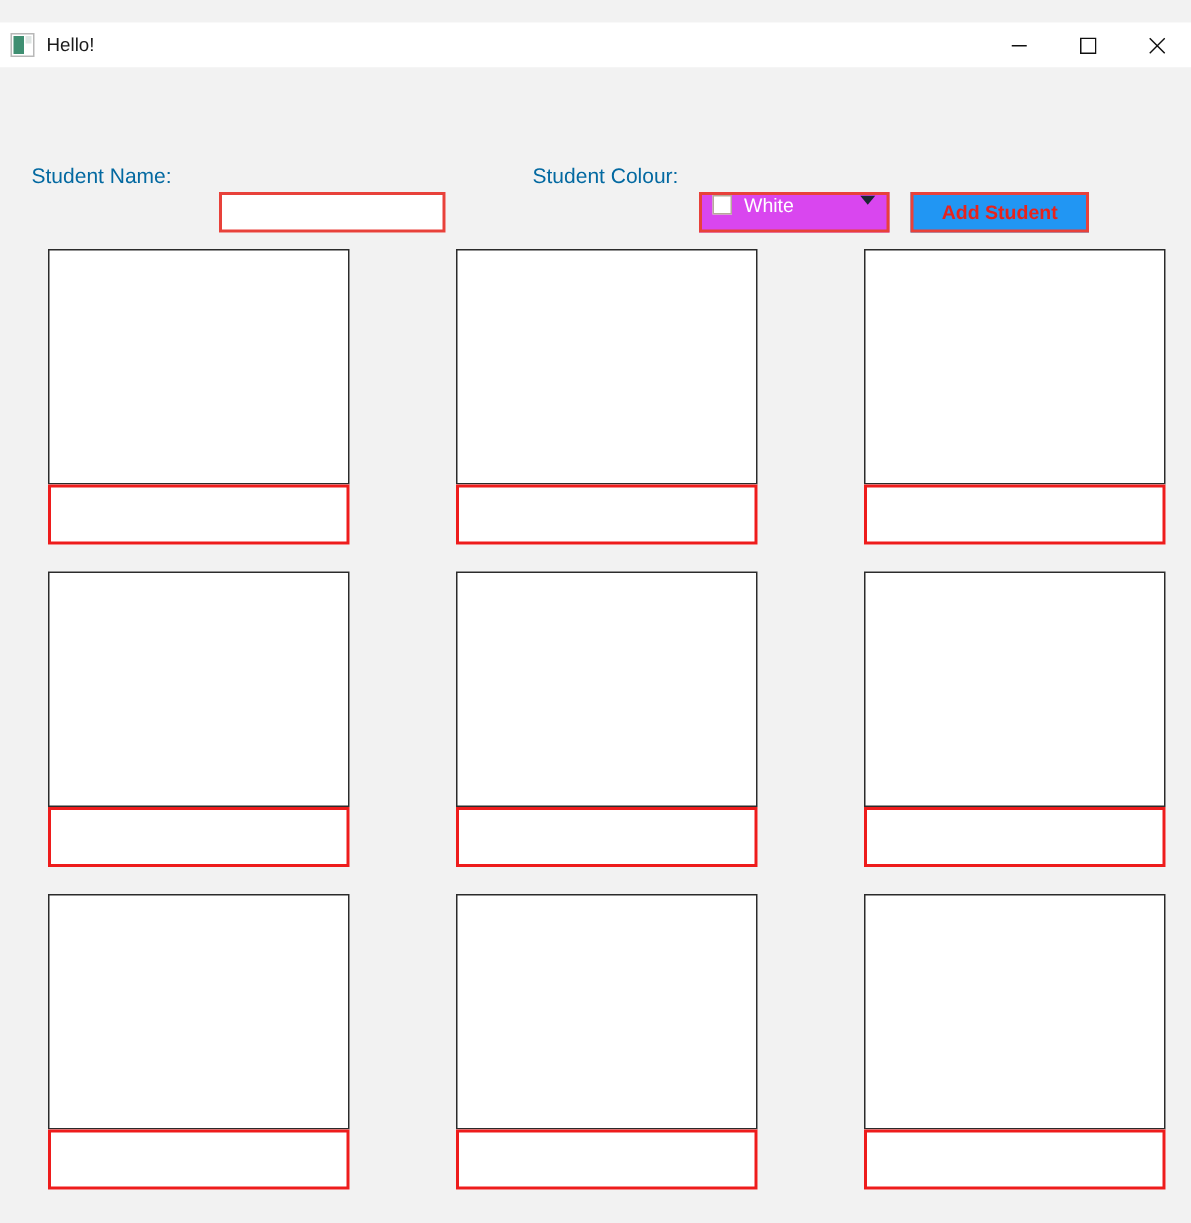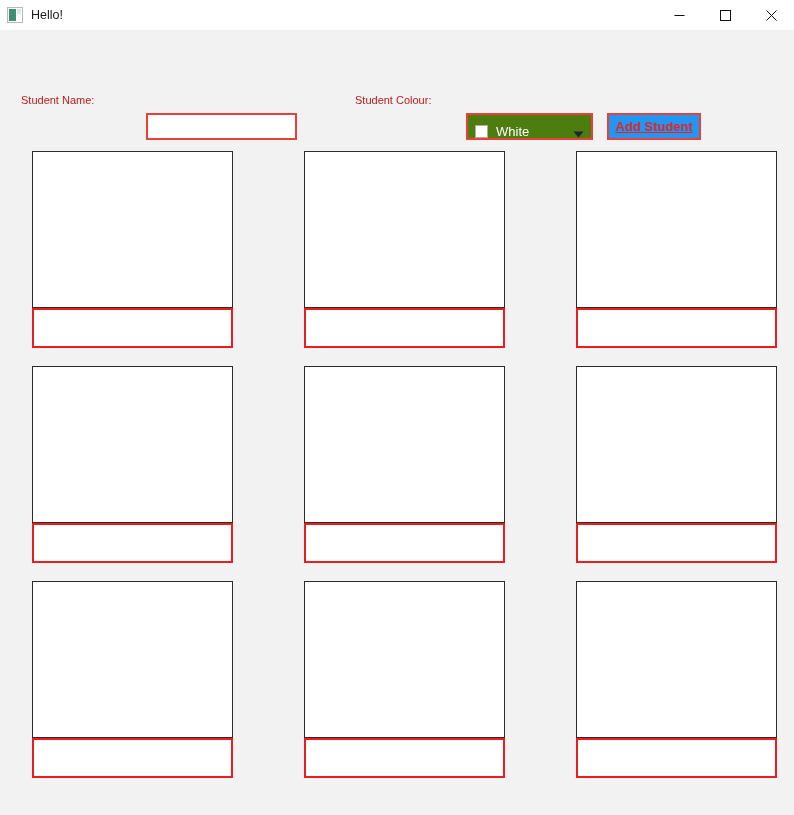--- a/index.html
+++ b/index.html
@@ -25,20 +25,21 @@
   }
 
   
   .titlebar {
     height: 30px;
     min-height: 30px;
     background: #ffffff;
     display: flex;
     align-items: center;
     position: relative;
+    margin-top: 15px;
   }
   .titlebar-left {
     display: flex;
     align-items: center;
     padding-left: 7px;
     gap: 8px;
   }
   .app-icon {
     width: 16px;
     height: 16px;
@@ -101,22 +102,22 @@
   
   .form-row {
     position: absolute;
     left: 0;
     top: 53px;
     width: 794px;
     height: 40px;
   }
   .field-label {
     position: absolute;
-    font-size: 11px;
-    color: #b91c1c;
+    font-size: 14px;
+    color: #0369a1;
     line-height: 1;
     white-space: nowrap;
   }
   .label-name  { left: 21px;  top: 12px; }
   .label-colour{ left: 335px; top: 12px; margin-left: 20px; }
 
   .name-input {
     position: absolute;
     left: 146px;
     top: 30px;
@@ -132,24 +133,24 @@
     padding: 0 4px;
   }
 
   .colour-select {
     position: absolute;
     left: 466px;
     top: 30px;
     width: 127px;
     height: 27px;
     box-sizing: border-box;
-    background: #4d7c0f;
+    background: #d946ef;
     border: 2px solid #e8413a;
     display: flex;
-    align-items: flex-end;
+    align-items: flex-start;
     padding: 0 6px 0 7px;
   }
   .swatch {
     width: 13px;
     height: 13px;
     box-sizing: border-box;
     background: #ffffff;
     border: 1px solid #b5a99a;
     flex: 0 0 auto;
   }
@@ -160,32 +161,31 @@
     line-height: 1;
     flex: 1 1 auto;
     white-space: nowrap;
   }
   .chevron { flex: 0 0 auto; display: block; margin-right: 1px; }
 
   .add-btn {
     position: absolute;
     left: 607px;
     top: 30px;
-    width: 94px;
+    width: 119px;
     height: 27px;
     box-sizing: border-box;
     background: #2196f3;
     border: 2px solid #e8413a;
     color: #e8231c;
     font-family: "Liberation Sans", sans-serif;
     font-size: 13px;
     font-weight: bold;
     line-height: 1;
     padding: 0;
-    text-decoration: underline;
   }
 
   
   .grid {
     position: absolute;
     left: 32px;
     top: 121px;
     width: 733px;
     display: grid;
     grid-template-columns: repeat(3, 201px);

